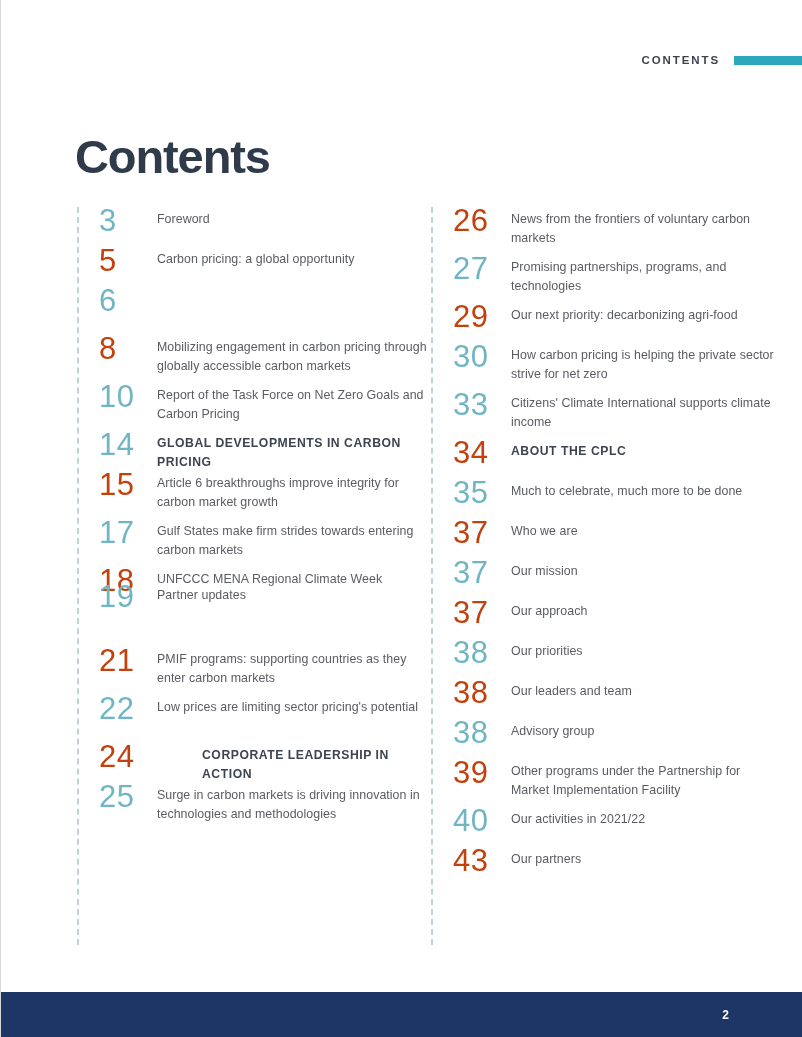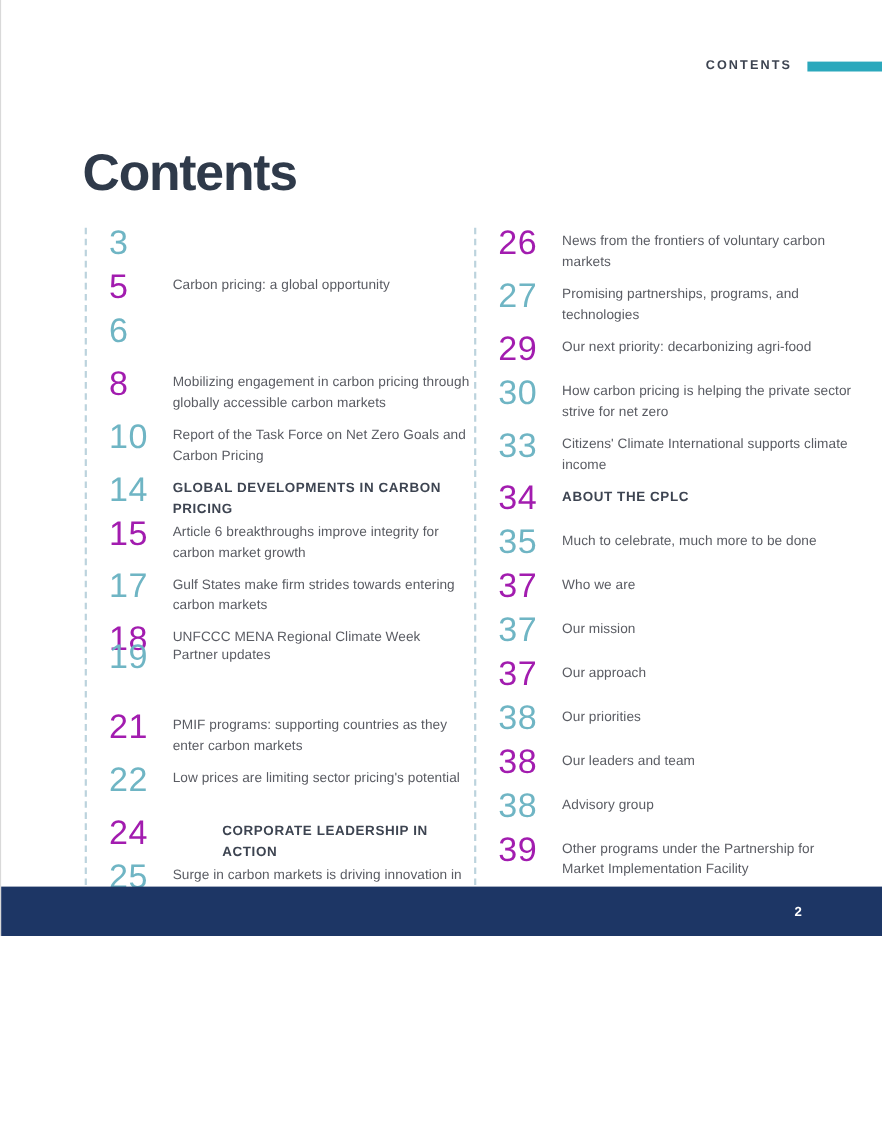--- a/index.html
+++ b/index.html
@@ -7,21 +7,21 @@
     padding: 0;
     background: #ffffff;
   }
   body {
     font-family: "Liberation Sans", sans-serif;
     -webkit-font-smoothing: antialiased;
   }
   .page {
     position: relative;
     width: 802px;
-    height: 851px;
+    height: 1037px;
     background: #ffffff;
     overflow: hidden;
     box-sizing: border-box;
     border-left: 1px solid #d9d9d9;
   }
 
   
   .header {
     position: absolute;
     top: 54px;
@@ -98,21 +98,21 @@
     flex: 0 0 80px;
     text-align: left;
     padding-left: 22px;
     box-sizing: border-box;
     font-size: 31px;
     font-weight: 300;
     line-height: 0.9;
     letter-spacing: 0.5px;
   }
   .entry-num.teal  { color: #6fb5c4; }
-  .entry-num.coral { color: #a21caf; }
+  .entry-num.coral { color: #c2410c; }
 
   .entry-text {
     flex: 1 1 auto;
     font-size: 12.4px;
     line-height: 1.52;
     color: #5a5c63;
     padding-top: 3px;
     letter-spacing: 0.05px;
   }
   .entry-text.section {
@@ -153,20 +153,21 @@
 
   <div class="title">Contents</div>
 
   <div class="columns">
 
     <div class="col col-left">
       <div class="dashline"></div>
       <div class="entries" id="entries-left">
           <div class="entry" style="top: 0px;">
             <div class="entry-num teal">3</div>
+            <div class="entry-text">Foreword</div>
           </div>
           <div class="entry" style="top: 40px;">
             <div class="entry-num coral">5</div>
             <div class="entry-text">Carbon pricing: a global opportunity</div>
           </div>
           <div class="entry" style="top: 80px;">
             <div class="entry-num teal">6</div>
           </div>
           <div class="entry" style="top: 128px;">
             <div class="entry-num coral">8</div>

